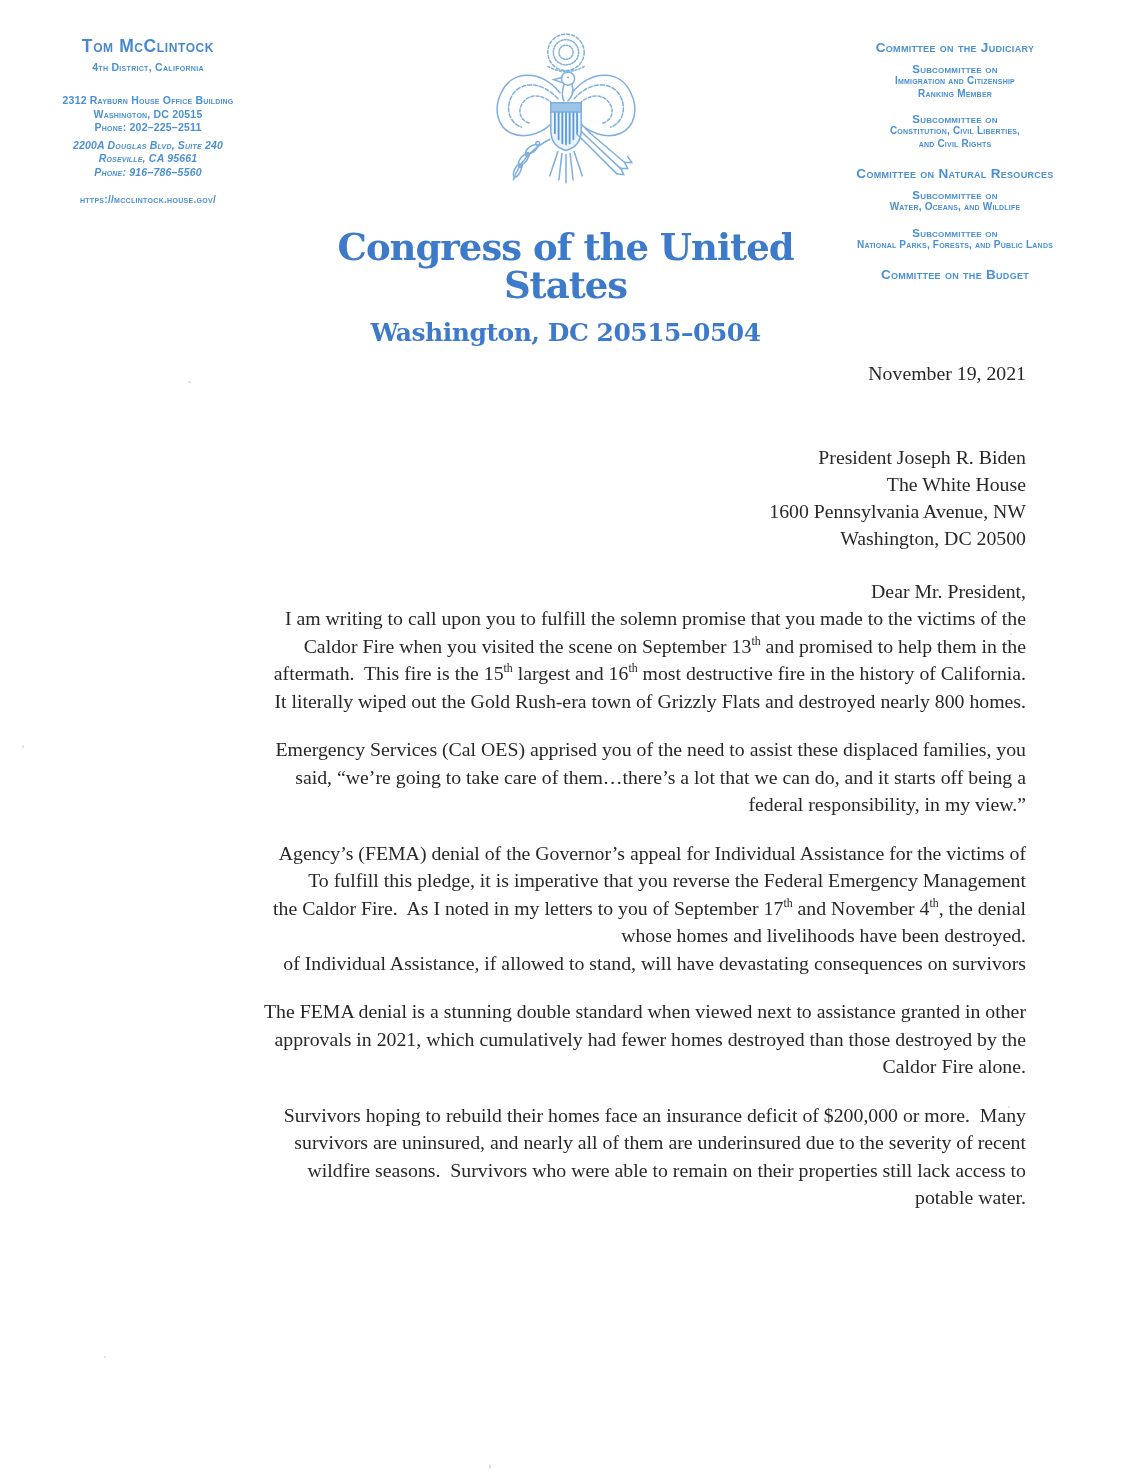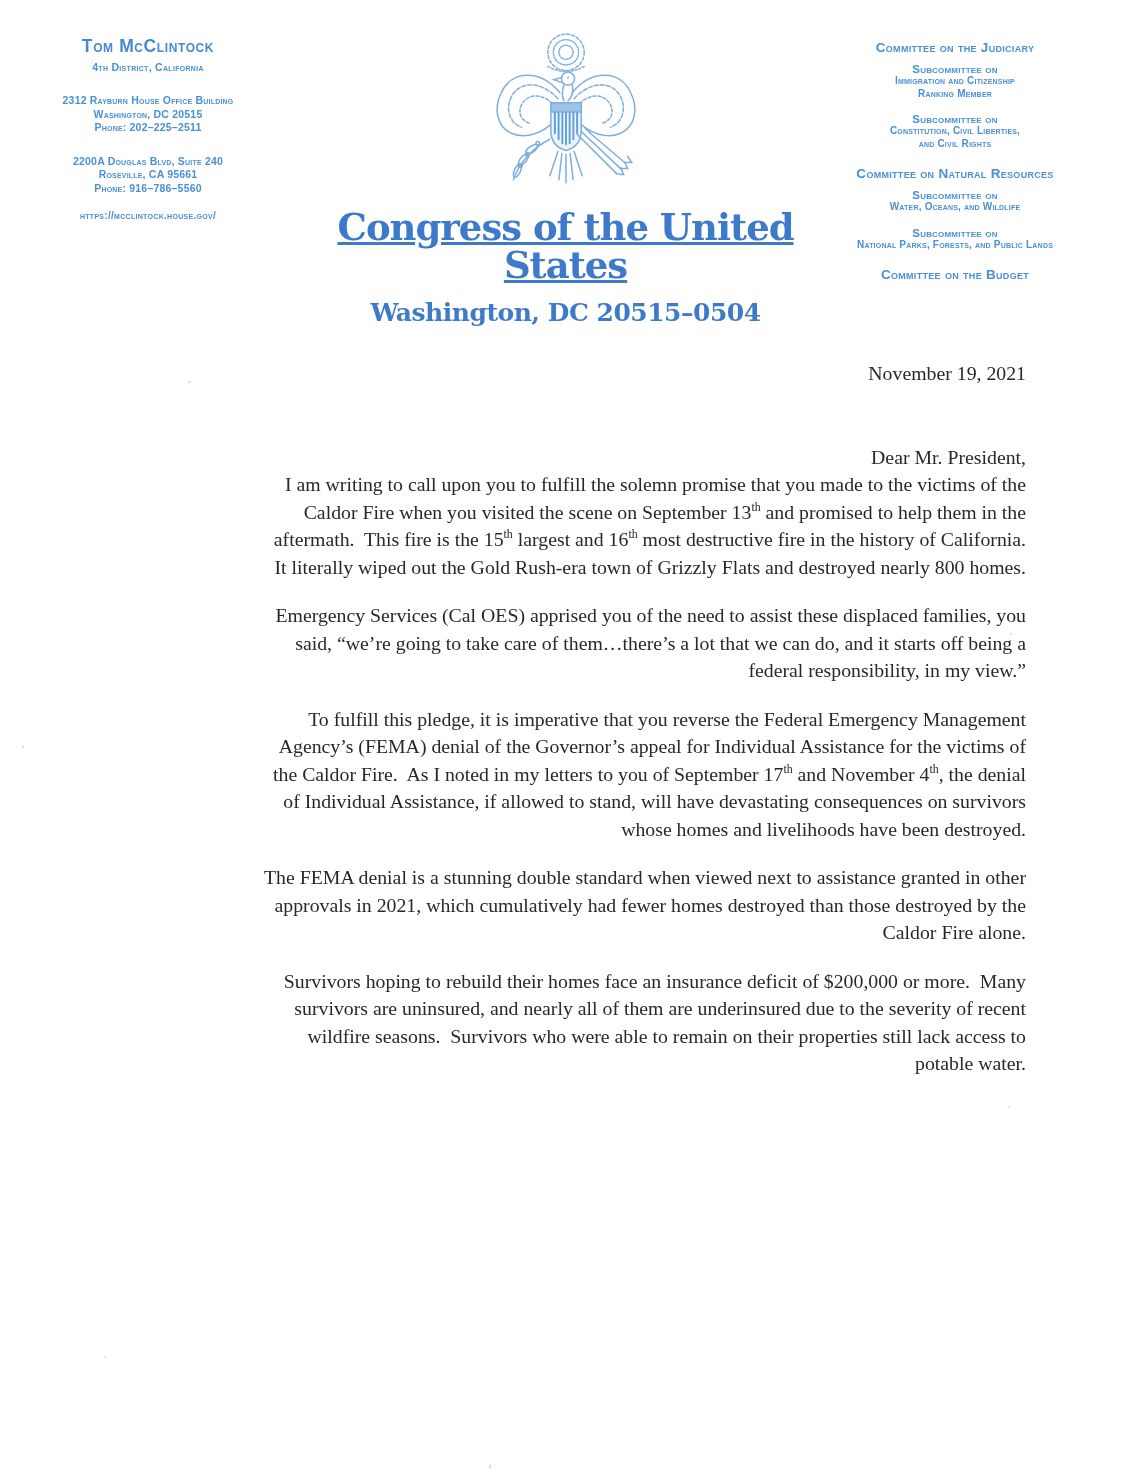--- a/index.html
+++ b/index.html
@@ -10,41 +10,41 @@
 
   
   .hdr-left {
     position:absolute; left:14px; top:36px; width:268px; text-align:center;
     font-family:"Liberation Sans", sans-serif; font-variant:small-caps;
     color:#4a90d5;
   }
   .hdr-name { font-size:17.5px; font-weight:700; letter-spacing:.6px; color:#4689d2; }
   .hdr-district { font-size:10.5px; font-weight:700; margin-top:4px; letter-spacing:.3px; }
   .hdr-addr { margin-top:21px; font-size:10.5px; font-weight:700; line-height:13.5px; letter-spacing:.2px; }
-  .hdr-addr + .hdr-addr { margin-top:20px; }
+  .hdr-addr + .hdr-addr { margin-top:4px;font-style:italic; }
   .hdr-site { margin-top:15px; font-size:10px; font-weight:700; letter-spacing:.3px; }
 
   
   .hdr-right {
     position:absolute; left:804px; top:40px; width:302px; text-align:center;
     font-family:"Liberation Sans", sans-serif; font-variant:small-caps;
     color:#4a90d5;
   }
   .cmte-title { font-size:13.5px; font-weight:700; letter-spacing:.3px; }
   .cmte-title.mt { margin-top:16px; }
   .sub-group { margin-top:8px; }
   .sub-group + .sub-group { margin-top:13px; }
   .sub-label { font-size:11.5px; font-weight:700; letter-spacing:.2px; }
   .sub-line { font-size:10px; font-weight:700; line-height:12.5px; letter-spacing:.2px; }
 
   
   .hdr-center { position:absolute; left:333px; top:26px; width:465px; text-align:center; }
   .seal-wrap { width:158px; margin:0 auto; }
   .bl { font-family:"DejaVu Serif", serif; font-weight:bold; color:#3d7ac9; }
-  .bl1 { font-size:37px; line-height:38px; margin-top:0; letter-spacing:-1px;text-decoration:underline; }
+  .bl1 { font-size:37px; line-height:38px; margin-top:20px; letter-spacing:-1px; }
   .bl2 { font-size:29px; line-height:30px; margin-top:1px; letter-spacing:-0.5px; }
   .bl3 { font-size:25px; line-height:27px; margin-top:15px; letter-spacing:-0.5px; }
 
   
   .body {
     position:absolute; left:126px; top:360px; width:900px;
     font-size:19.8px; color:#282828; line-height:27.5px;text-align:right;
   }
   .bline { white-space:pre; }
   .date { margin-left:351px; margin-bottom:56px; }
@@ -142,42 +142,48 @@
     <div class="sub-group">
       <div class="sub-label">Subcommittee on</div>
       <div class="sub-line">National Parks, Forests, and Public Lands</div>
     </div>
     <div class="cmte-title mt">Committee on the Budget</div>
   </div>
 
   <div class="body">
     <div class="bline date">November 19, 2021</div>
 
+    <div class="recipient">
+      <div class="bline">President Joseph R. Biden</div>
+      <div class="bline">The White House</div>
+      <div class="bline">1600 Pennsylvania Avenue, NW</div>
+      <div class="bline">Washington, DC 20500</div>
+    </div>
 
     <div class="bline salutation">Dear Mr. President,</div>
 
     <p class="para">
       <span class="bline" style="display:block">I am writing to call upon you to fulfill the solemn promise that you made to the victims of the</span>
       <span class="bline" style="display:block">Caldor Fire when you visited the scene on September 13<sup>th</sup> and promised to help them in the</span>
       <span class="bline" style="display:block">aftermath.  This fire is the 15<sup>th</sup> largest and 16<sup>th</sup> most destructive fire in the history of California.</span>
       <span class="bline" style="display:block">It literally wiped out the Gold Rush-era town of Grizzly Flats and destroyed nearly 800 homes.</span>
     </p>
 
     <p class="para">
       <span class="bline" style="display:block">Emergency Services (Cal OES) apprised you of the need to assist these displaced families, you</span>
       <span class="bline" style="display:block">said, “we’re going to take care of them…there’s a lot that we can do, and it starts off being a</span>
       <span class="bline" style="display:block">federal responsibility, in my view.”</span>
     </p>
 
     <p class="para">
+      <span class="bline" style="display:block">Agency’s (FEMA) denial of the Governor’s appeal for Individual Assistance for the victims of</span>
       <span class="bline" style="display:block">To fulfill this pledge, it is imperative that you reverse the Federal Emergency Management</span>
-      <span class="bline" style="display:block">Agency’s (FEMA) denial of the Governor’s appeal for Individual Assistance for the victims of</span>
       <span class="bline" style="display:block">the Caldor Fire.  As I noted in my letters to you of September 17<sup>th</sup> and November 4<sup>th</sup>, the denial</span>
+      <span class="bline" style="display:block">whose homes and livelihoods have been destroyed.</span>
       <span class="bline" style="display:block">of Individual Assistance, if allowed to stand, will have devastating consequences on survivors</span>
-      <span class="bline" style="display:block">whose homes and livelihoods have been destroyed.</span>
     </p>
 
     <p class="para">
       <span class="bline" style="display:block">The FEMA denial is a stunning double standard when viewed next to assistance granted in other</span>
       <span class="bline" style="display:block">approvals in 2021, which cumulatively had fewer homes destroyed than those destroyed by the</span>
       <span class="bline" style="display:block">Caldor Fire alone.</span>
     </p>
 
     <p class="para">
       <span class="bline" style="display:block">Survivors hoping to rebuild their homes face an insurance deficit of $200,000 or more.  Many</span>

